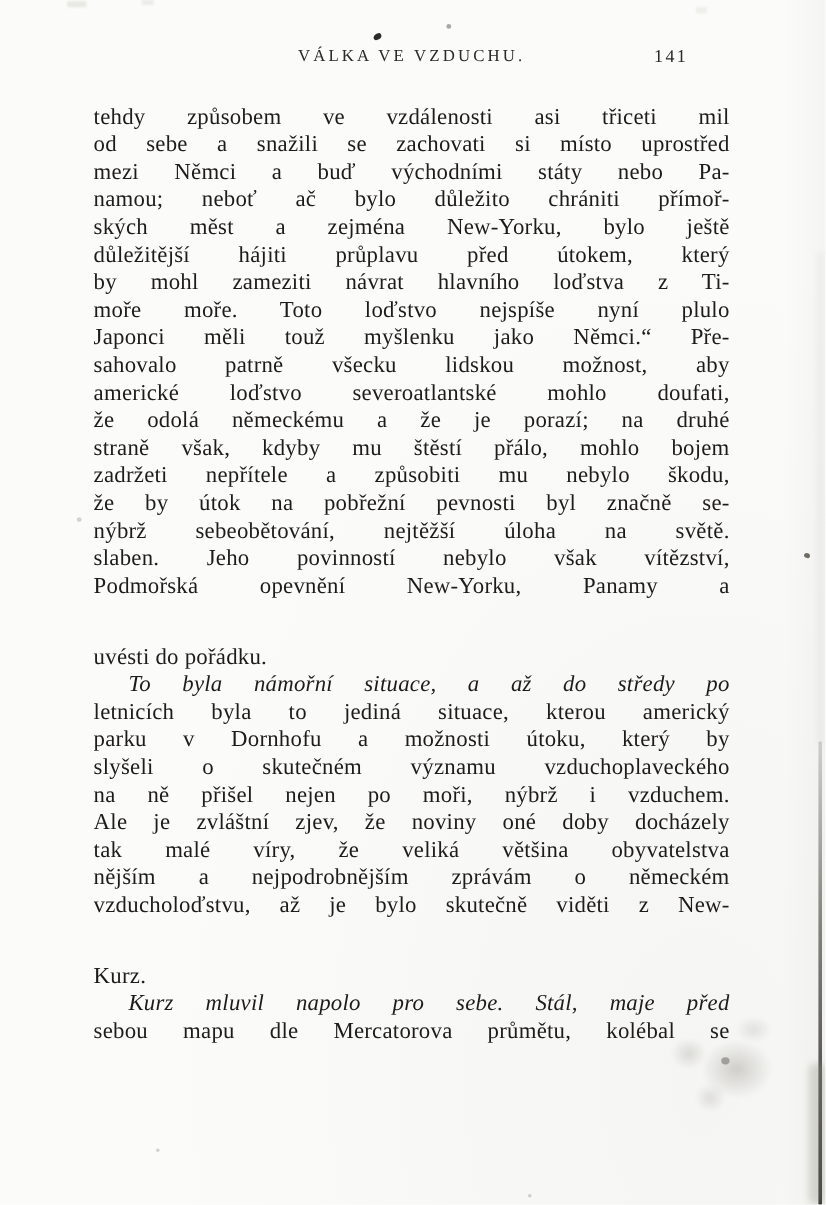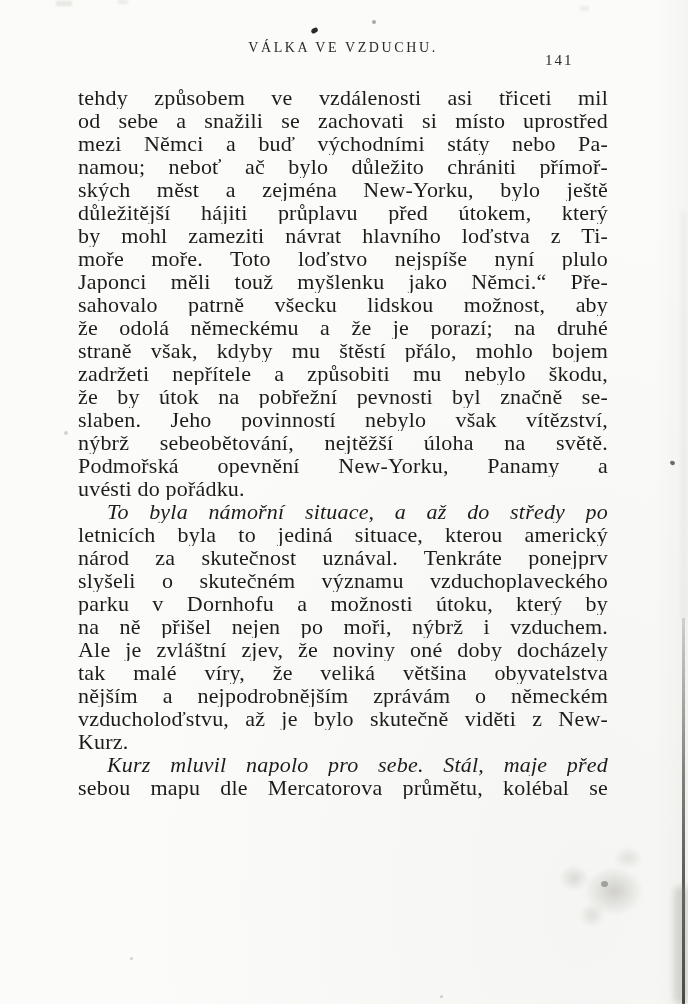--- a/index.html
+++ b/index.html
@@ -14,35 +14,35 @@
   }
   .running-header {
     position:absolute; top:40px; left:78px; width:530px; height:18px;
     color:#2b2a27;
   }
   .header-title {
     display:block; text-align:center;
     font-size:14px; letter-spacing:2.6px;
   }
   .page-number {
-    position:absolute; top:12px; left:467px;
+    position:absolute; top:0; left:467px;
     font-size:15px; letter-spacing:2px;
   }
   .text-block {
     position:absolute; top:86px; left:78px; width:530px;
-    font-size:22px; line-height:23px; color:#1e1c19;
+    font-size:19px; line-height:23px; color:#1e1c19;
     letter-spacing:0.2px;
   }
   .line {
     text-align:justify;
     text-align-last:justify;
     height:23px; overflow:hidden;
     white-space:nowrap;
   }
-  .line.para-end { text-align-last:left; }
+  .line.para-end { text-align-last:left;margin-top:36px; }
   .line.indent { text-indent:29px;font-style:italic; }
 
   
   .artifact { position:absolute; pointer-events:none; }
   .speck-1 { left:311px; top:28px; width:7px; height:5px; background:#2a2a26;
              border-radius:60% 40% 55% 45%; transform:rotate(-25deg); }
   .speck-2 { left:372px; top:20px; width:4px; height:4px; background:#a9a8a2; border-radius:50%; }
   .speck-3 { left:670px; top:461px; width:5px; height:4px; background:#6e6c64;
              border-radius:50%; transform:rotate(20deg); }
   .speck-4 { left:64px; top:431px; width:4px; height:4px; background:#d4d3cc; border-radius:50%; }
@@ -86,33 +86,33 @@
       <div class="line">tehdy způsobem ve vzdálenosti asi třiceti mil</div>
       <div class="line">od sebe a snažili se zachovati si místo uprostřed</div>
       <div class="line">mezi Němci a buď východními státy nebo Pa-</div>
       <div class="line">namou; neboť ač bylo důležito chrániti přímoř-</div>
       <div class="line">ských měst a zejména New-Yorku, bylo ještě</div>
       <div class="line">důležitější hájiti průplavu před útokem, který</div>
       <div class="line">by mohl zameziti návrat hlavního loďstva z Ti-</div>
       <div class="line">moře moře.  Toto loďstvo nejspíše nyní plulo</div>
       <div class="line">Japonci měli touž myšlenku jako Němci.“ Pře-</div>
       <div class="line">sahovalo patrně všecku lidskou možnost, aby</div>
+      <div class="line">americké loďstvo severoatlantské mohlo doufati,</div>
       <div class="line">že odolá německému a že je porazí; na druhé</div>
       <div class="line">straně však, kdyby mu štěstí přálo, mohlo bojem</div>
       <div class="line">zadržeti nepřítele a způsobiti mu nebylo škodu,</div>
       <div class="line">že by útok na pobřežní pevnosti byl značně se-</div>
+      <div class="line">nýbrž sebeobětování, nejtěžší úloha na světě.</div>
       <div class="line">slaben.  Jeho povinností nebylo však vítězství,</div>
-      <div class="line">nýbrž sebeobětování, nejtěžší úloha na světě.</div>
       <div class="line">Podmořská opevnění New-Yorku, Panamy a</div>
       <div class="line para-end">uvésti do pořádku.</div>
       <div class="line indent">To byla námořní situace, a až do středy po</div>
       <div class="line">letnicích byla to jediná situace, kterou americký</div>
-      <div class="line">národ za skutečnost uznával.  Tenkráte ponejprv</div>
+      <div class="line">parku v Dornhofu a možnosti útoku, který by</div>
       <div class="line">slyšeli o skutečném významu vzduchoplaveckého</div>
-      <div class="line">parku v Dornhofu a možnosti útoku, který by</div>
       <div class="line">na ně přišel nejen po moři, nýbrž i vzduchem.</div>
       <div class="line">Ale je zvláštní zjev, že noviny oné doby docházely</div>
       <div class="line">tak malé víry, že veliká většina obyvatelstva</div>
       <div class="line">nějším a nejpodrobnějším zprávám o německém</div>
       <div class="line">vzducholoďstvu, až je bylo skutečně viděti z New-</div>
       <div class="line para-end">Kurz.</div>
       <div class="line indent">Kurz mluvil napolo pro sebe.  Stál, maje před</div>
       <div class="line">sebou mapu dle Mercatorova průmětu, kolébal se</div>
     </div>
 

